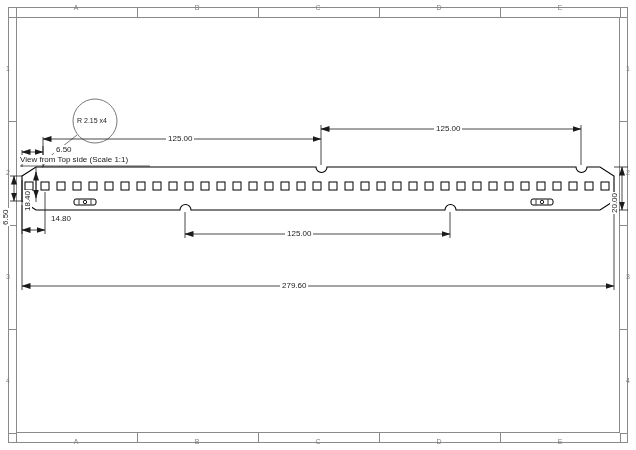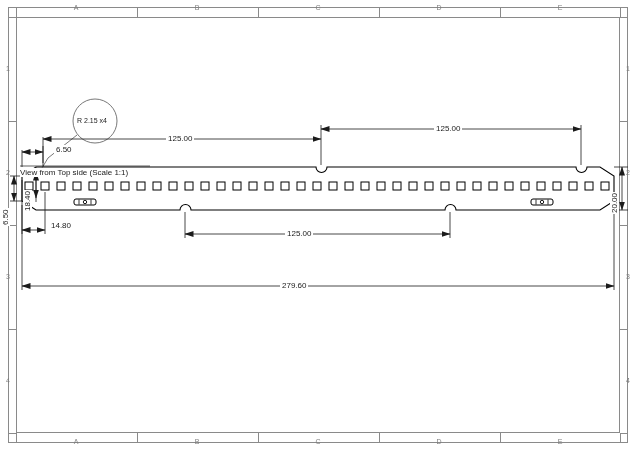--- a/index.html
+++ b/index.html
@@ -299,19 +299,19 @@
   <div class="dim-text" style="left:280px; top:281px;">279.60</div>
 
   <div class="dim-text vert" style="left:619px; top:205px;">20.00</div>
 
   <div class="dim-text" style="left:54px; top:145px;">6.50</div>
 
   <div class="dim-text vert" style="left:10px; top:217px;">6.50</div>
 
   <div class="dim-text vert" style="left:32px; top:203px;">18.40</div>
 
-  <div class="dim-text" style="left:49px; top:221px;">14.80</div>
+  <div class="dim-text" style="left:49px; top:214px;">14.80</div>
 
   <div class="detail-text" style="left:77px; top:117px;">R 2.15 x4</div>
 
-  <div class="note-text" style="left:20px; top:155px;margin-top:13px;">View from Top side (Scale 1:1)</div>
+  <div class="note-text" style="left:20px; top:155px;">View from Top side (Scale 1:1)</div>
 
 </div>
 
 </body></html>

